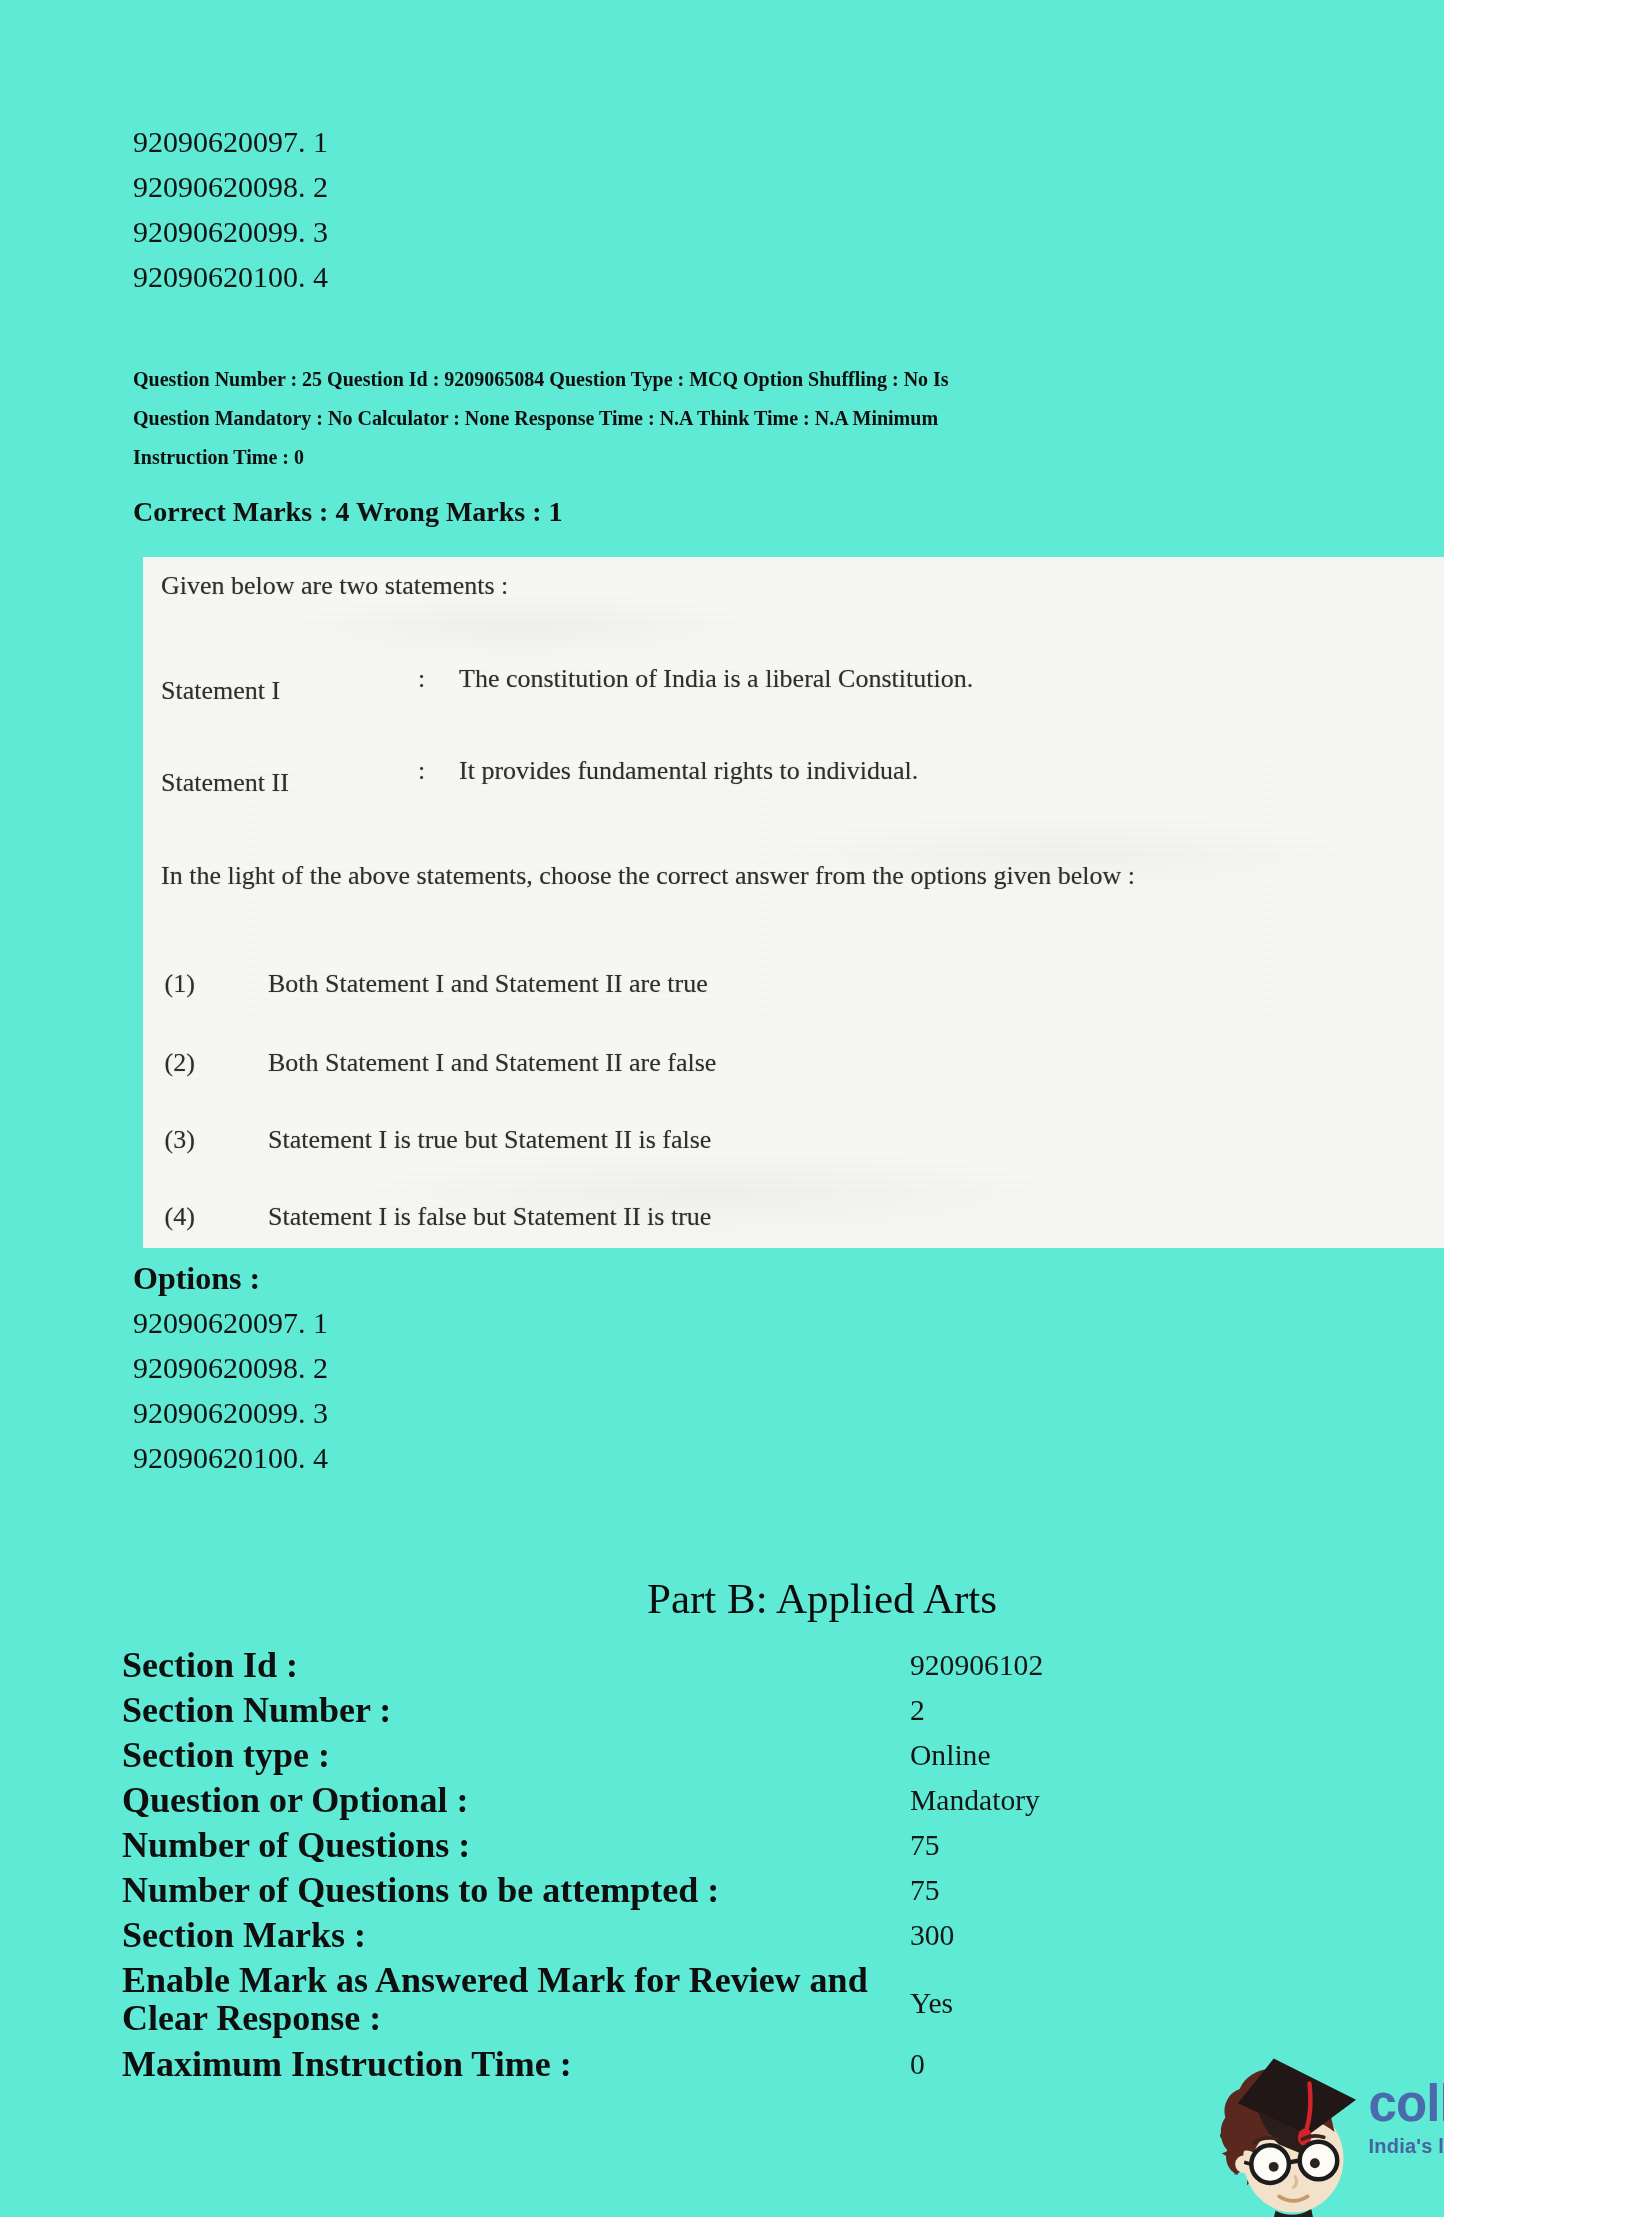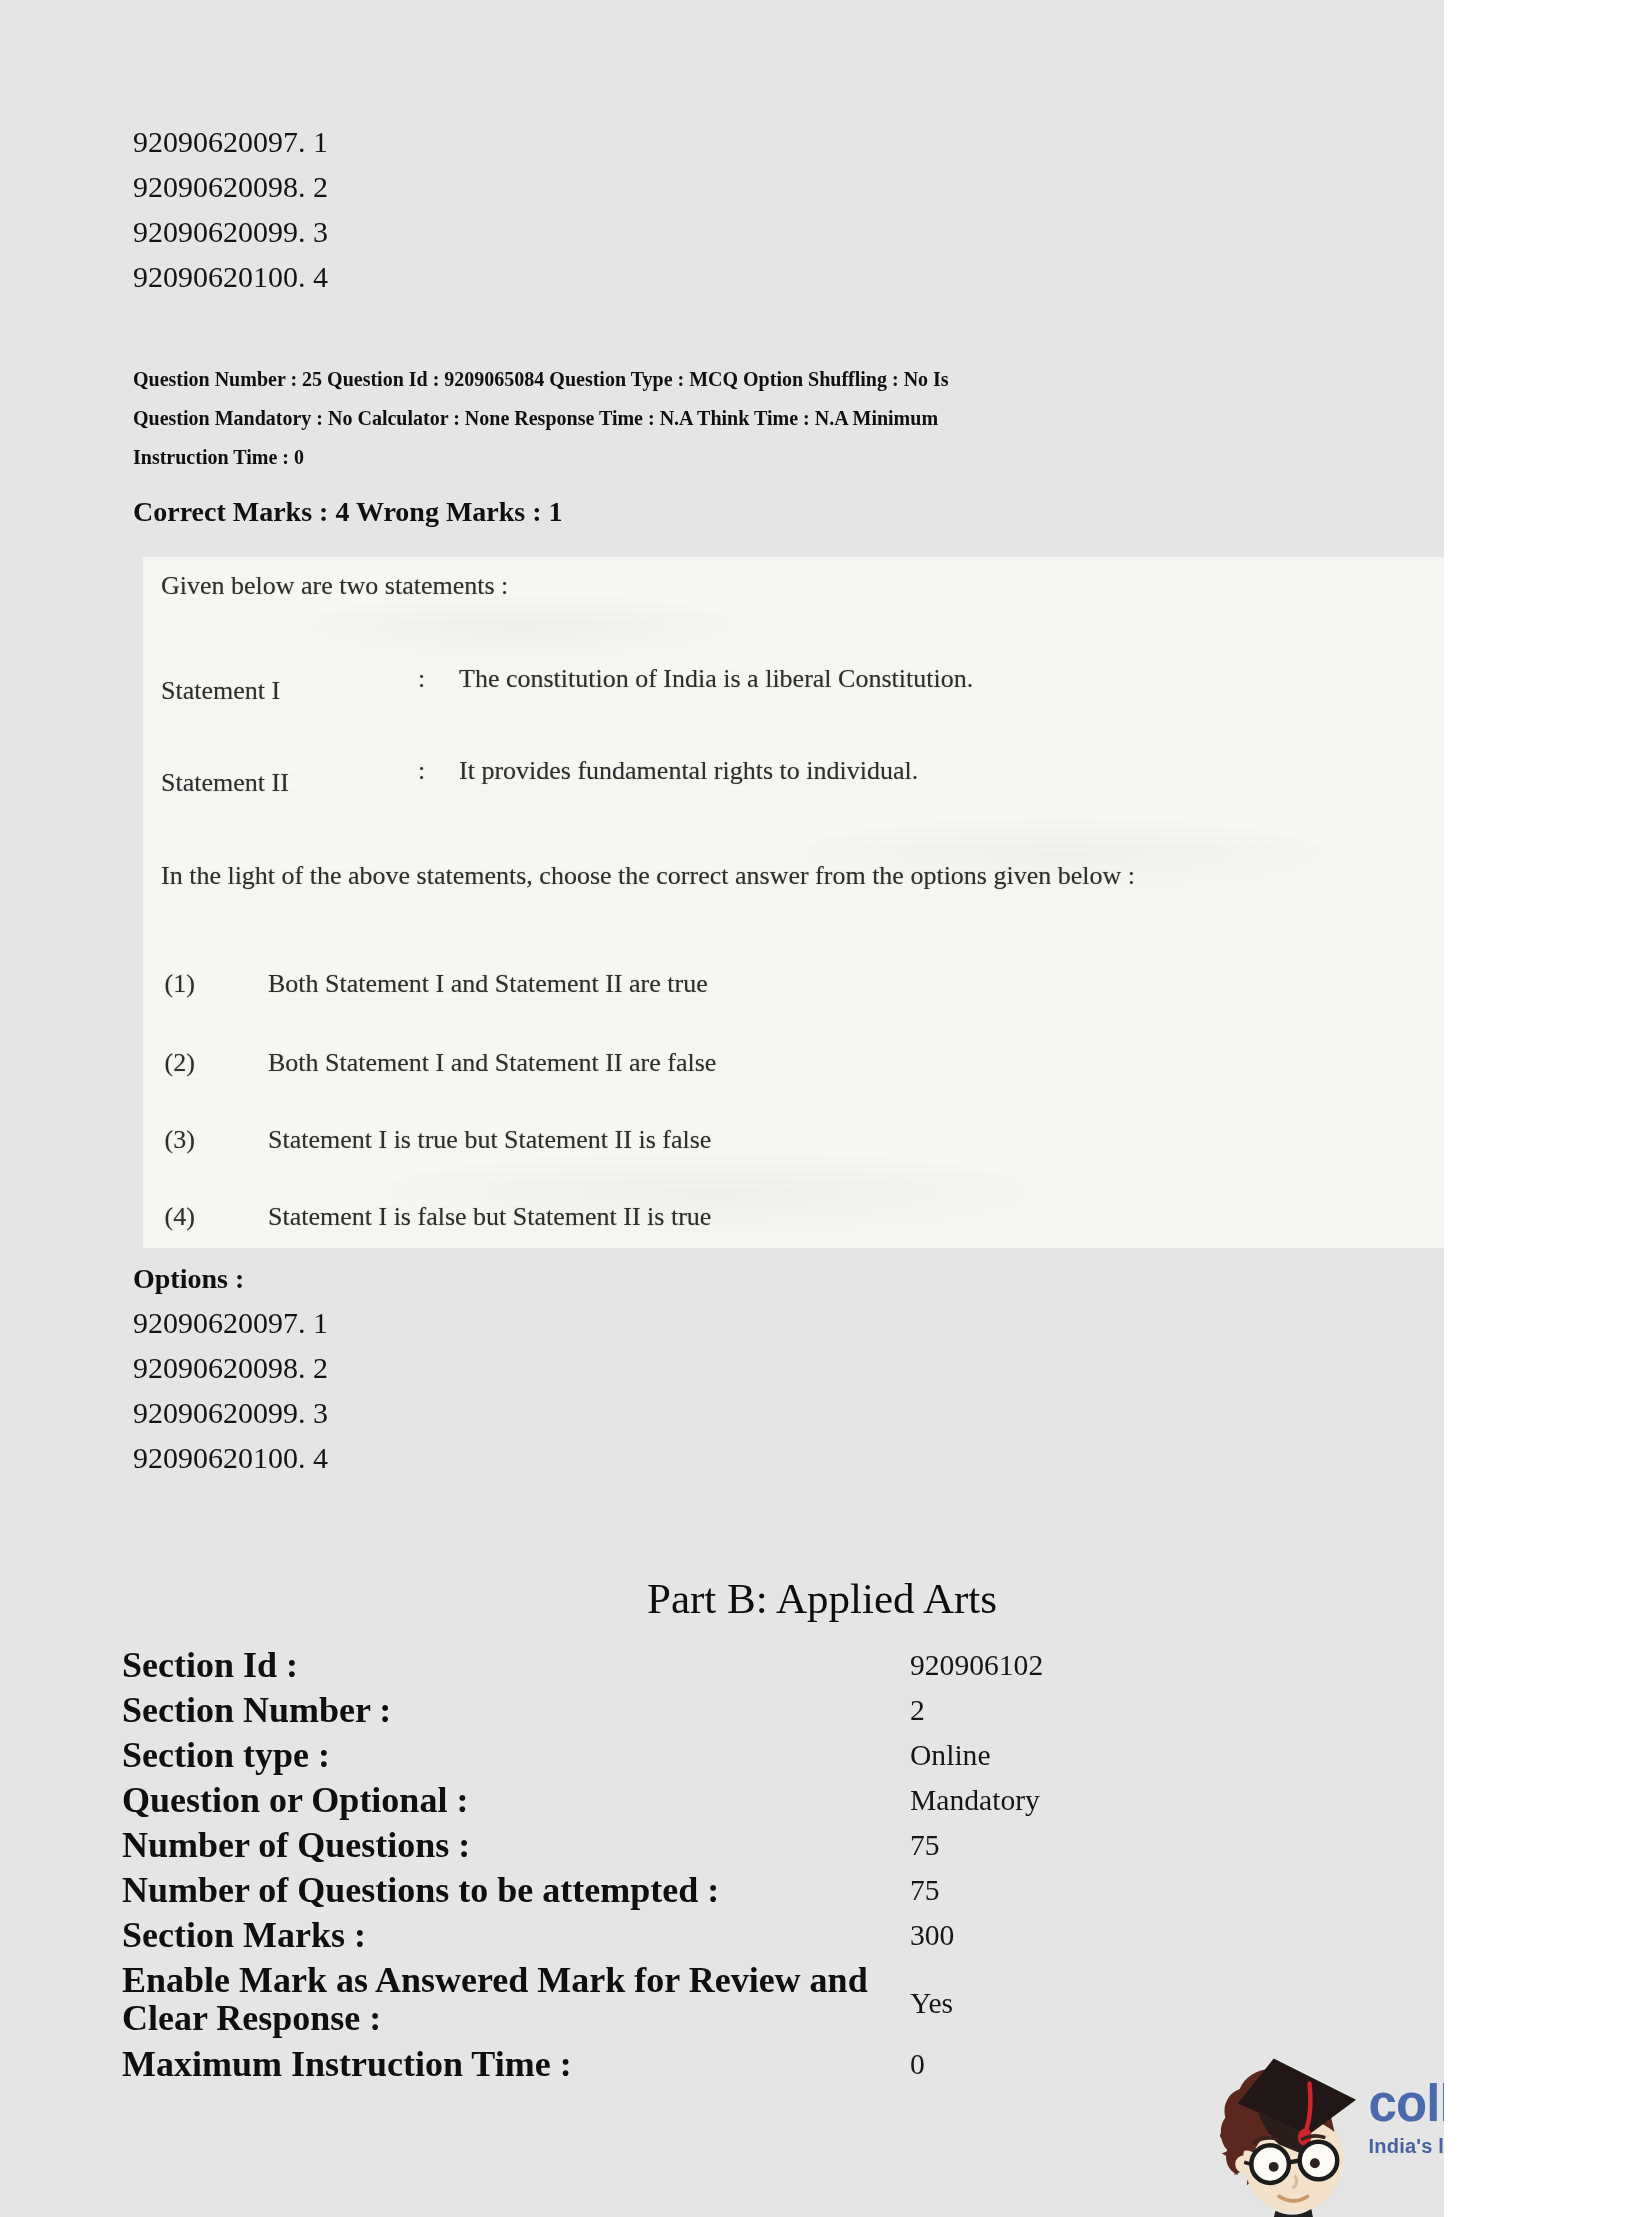--- a/index.html
+++ b/index.html
@@ -1,20 +1,20 @@
 <!DOCTYPE html>
 <html style="font-size:14.3px"><head>
 <meta charset="utf-8">
 <style>
   html, body { margin: 0; padding: 0; background: #ffffff; }
   .page {
     position: relative;
     width: 1444px;
     height: 2217px;
-    background: #e5e5e5;
+    background: #5eead4;
     font-family: "Liberation Serif", "DejaVu Serif", serif;
     color: #111111;
     overflow: hidden;
   }
 
   
   .top-ids { position: absolute; left: 133px; top: 119px; }
   .id-line {
     font-size: 30px;
     line-height: 45px;
@@ -67,21 +67,21 @@
   .scan .st-text  { position: absolute; left: 316px; }
   .scan .prompt { left: 18px; top: 304px; }
   .scan .choice { position: absolute; left: 0; width: 100%; }
   .scan .ch-num  { position: absolute; left: 21.5px; }
   .scan .ch-text { position: absolute; left: 125px; }
 
   
   .options-block { position: absolute; left: 133px; top: 1257px; }
   .options-label {
     font-weight: bold;
-    font-size: 28px;
+    font-size: 32px;
     line-height: 43px;
     color: #101010;
   }
   .options-block .id-line { line-height: 45px; }
 
   
   .partb-title {
     position: absolute;
     left: 0; top: 1574px;
     width: 1644px;

